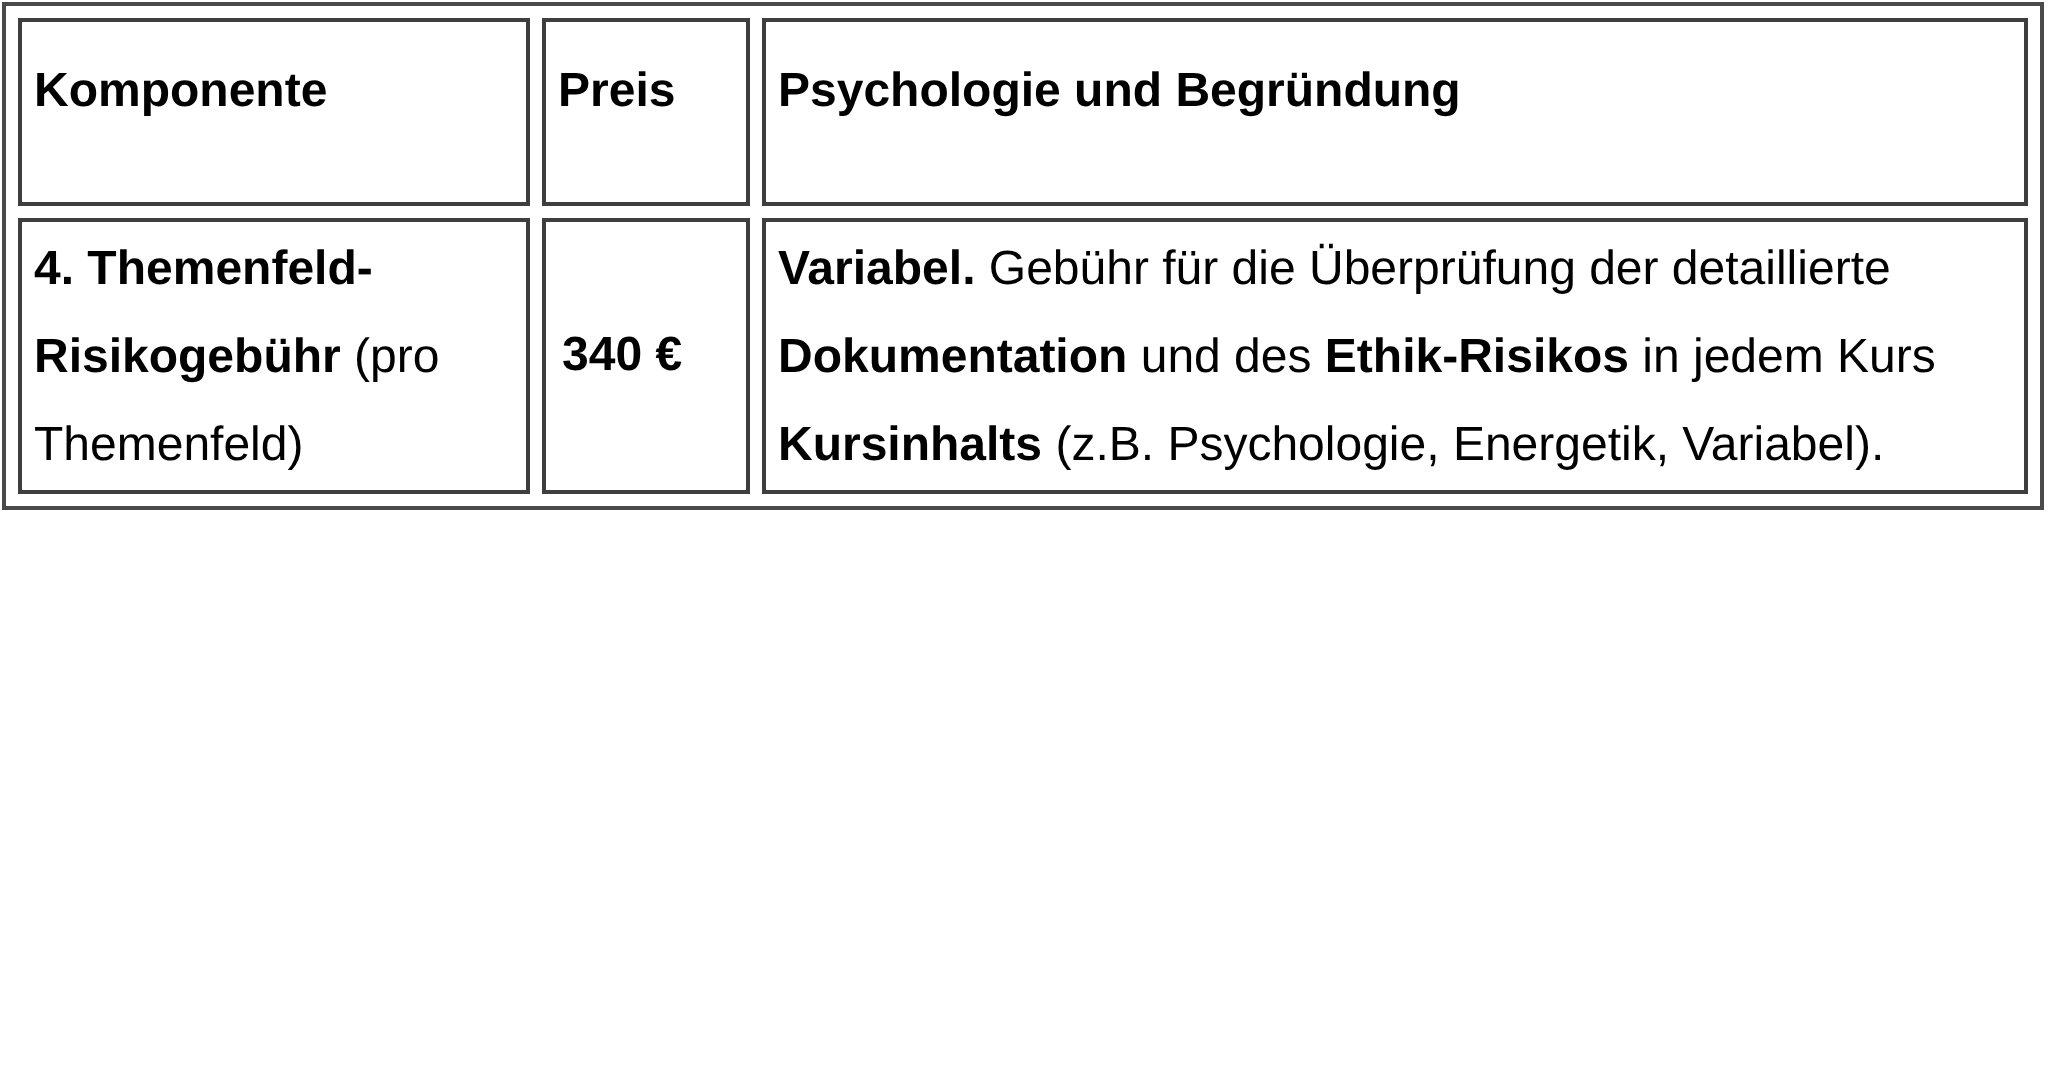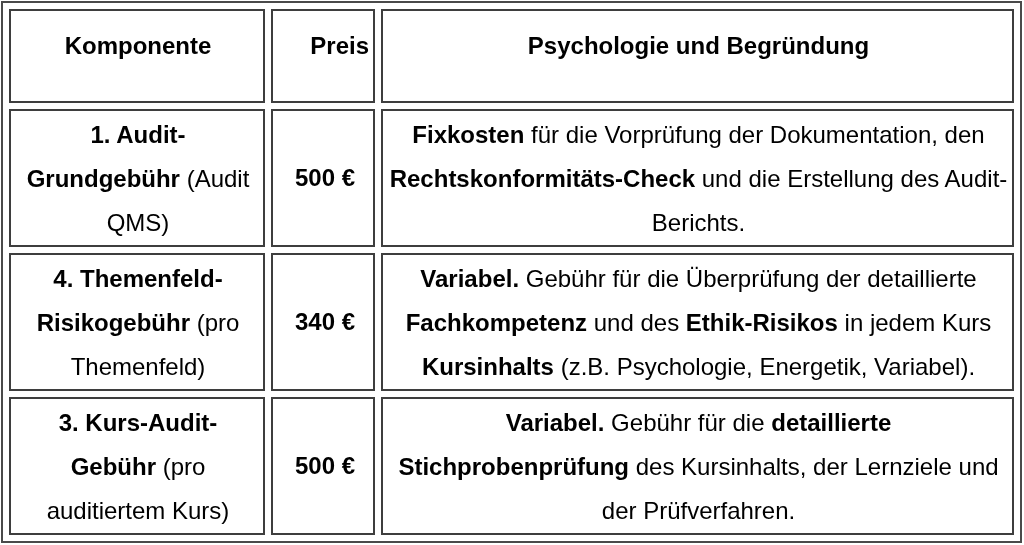--- a/index.html
+++ b/index.html
@@ -24,31 +24,31 @@
     background: #ffffff;
   }
   col.c-komponente { width: 256px; }
   col.c-preis      { width: 104px; }
   col.c-definition { width: auto;  }
   th, td {
     border: 2px solid #3e3e3e;
     background: #ffffff;
     font-size: 24px;
     line-height: 44px;
-    text-align: center;
+    text-align: left;
     vertical-align: top;
     padding: 0 4px 0 6px;
     overflow: hidden;
   }
   thead th {
     height: 94px;
     padding-top: 13px;
     font-weight: bold;
   }
-  thead th.h-preis { text-align: right; }
+  thead th.h-preis { text-align: left; }
   tbody td { height: 136px; padding-top: 2px; }
   td.cell-preis {
     vertical-align: middle;
     font-weight: bold;
     padding-top: 0;
     padding-left: 8px;
   }
   b { font-weight: bold; }
 </style>
 </head>
@@ -62,28 +62,18 @@
   </colgroup>
   <thead>
     <tr>
       <th class="h-komponente">Komponente</th>
       <th class="h-preis">Preis</th>
       <th class="h-definition">Psychologie und Begründung</th>
     </tr>
   </thead>
   <tbody>
     <tr>
-      <td class="cell-komponente"><b>1. Audit-Grundgebühr</b><span> (Audit QMS)</span></td>
-      <td class="cell-preis">500 €</td>
-      <td class="cell-definition"><b>Fixkosten</b><span> für die Vorprüfung der Dokumentation, den </span><b>Rechtskonformitäts-Check</b><span> und die Erstellung des Audit-Berichts.</span></td>
-    </tr>
-    <tr>
       <td class="cell-komponente"><b>4. Themenfeld-Risikogebühr</b><span> (pro Themenfeld)</span></td>
       <td class="cell-preis">340 €</td>
-      <td class="cell-definition"><b>Variabel.</b><span> Gebühr für die Überprüfung der detaillierte </span><b>Fachkompetenz</b><span> und des </span><b>Ethik-Risikos</b><span> in jedem Kurs </span><b>Kursinhalts</b><span> (z.B. Psychologie, Energetik, Variabel).</span></td>
-    </tr>
-    <tr>
-      <td class="cell-komponente"><b>3. Kurs-Audit-Gebühr</b><span> (pro auditiertem Kurs)</span></td>
-      <td class="cell-preis">500 €</td>
-      <td class="cell-definition"><b>Variabel.</b><span> Gebühr für die </span><b>detaillierte Stichprobenprüfung</b><span> des Kursinhalts, der Lernziele und der Prüfverfahren.</span></td>
+      <td class="cell-definition"><b>Variabel.</b><span> Gebühr für die Überprüfung der detaillierte </span><b>Dokumentation</b><span> und des </span><b>Ethik-Risikos</b><span> in jedem Kurs </span><b>Kursinhalts</b><span> (z.B. Psychologie, Energetik, Variabel).</span></td>
     </tr>
   </tbody>
 </table>
 
 </body></html>

